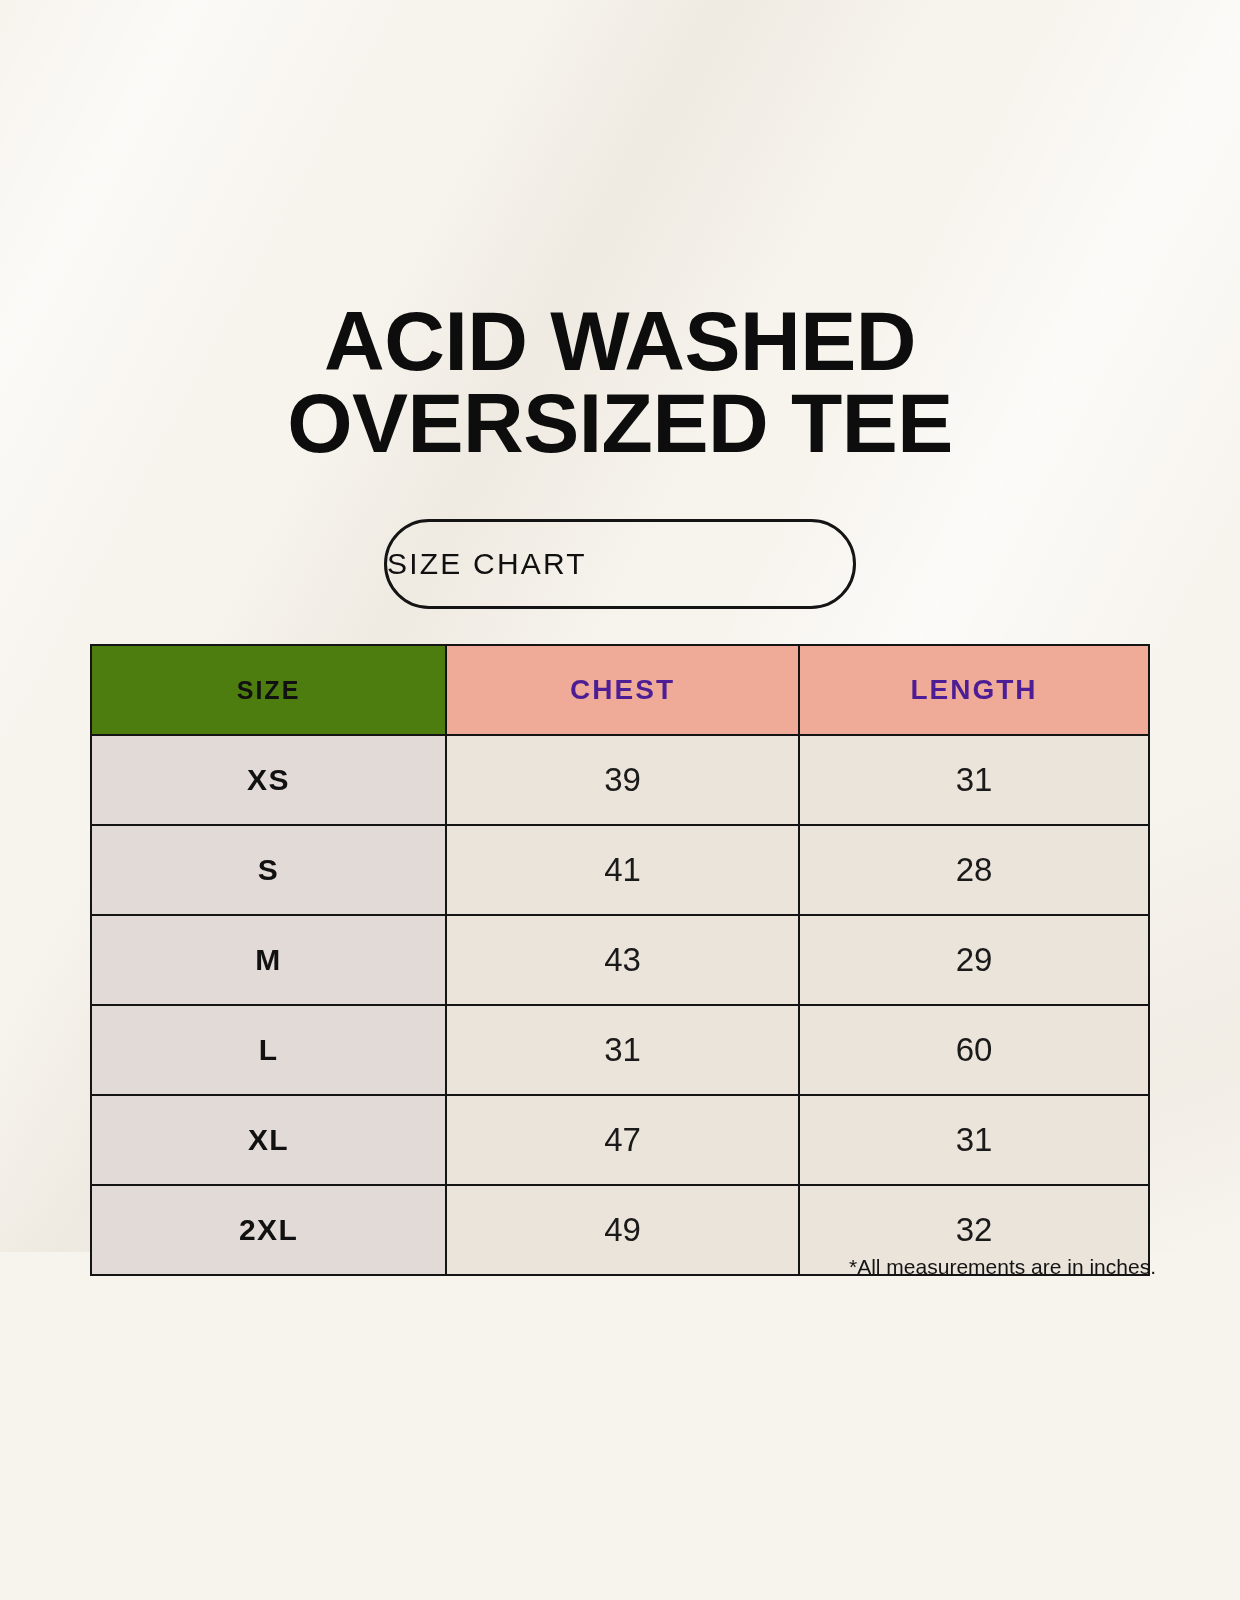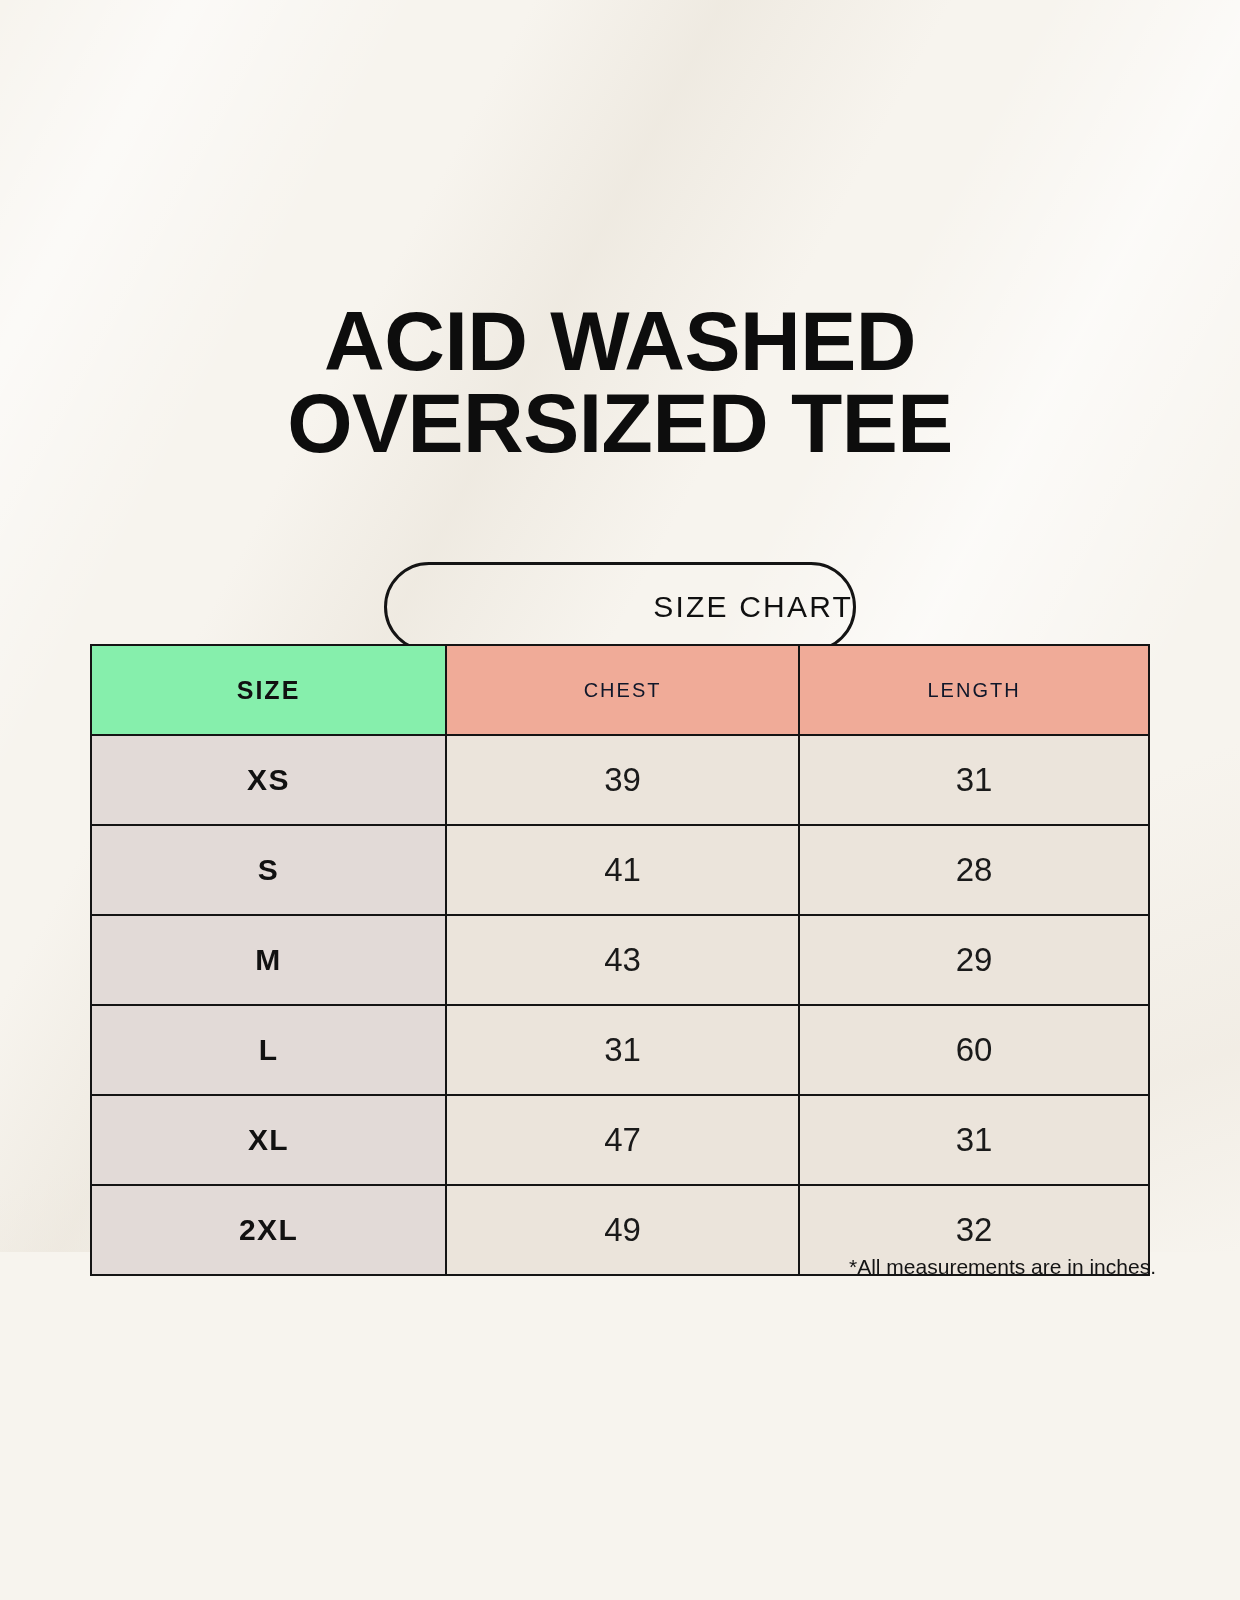--- a/index.html
+++ b/index.html
@@ -52,23 +52,22 @@
     display: flex;
     justify-content: center;
   }
   .pill {
     border: 3px solid #141414;
     border-radius: 48px;
     width: 466px;
     height: 84px;
     display: flex;
     align-items: center;
-    justify-content: flex-end;
+    justify-content: flex-start;
     background: transparent;
-    margin-top: 43px;
   }
   .pill-label {
     font-size: 30px;
     font-weight: 500;
     letter-spacing: 2.2px;
     color: #101010;
   }
   .table-wrap {
     position: absolute;
     top: 644px;
@@ -85,32 +84,32 @@
     border: 2px solid #141414;
     height: 86px;
     text-align: center;
     vertical-align: middle;
   }
   col.c-size { width: 345px; }
   col.c-chest { width: 343px; }
   col.c-length { width: 340px; }
 
   th.h-size {
-    background: #86efac;
+    background: #4d7c0f;
     font-size: 25px;
     font-weight: 700;
     letter-spacing: 2px;
     color: #111;
   }
   th.h-meas {
     background: #f0ab98;
-    font-size: 20px;
-    font-weight: 400;
+    font-size: 28px;
+    font-weight: 700;
     letter-spacing: 2px;
-    color: #0f172a;
+    color: #4c1d95;
   }
   td.cell-size {
     background: #e2dad7;
     font-size: 30px;
     font-weight: 700;
     letter-spacing: 1.4px;
     color: #111;
   }
   td.cell-val {
     background: #ebe4db;

